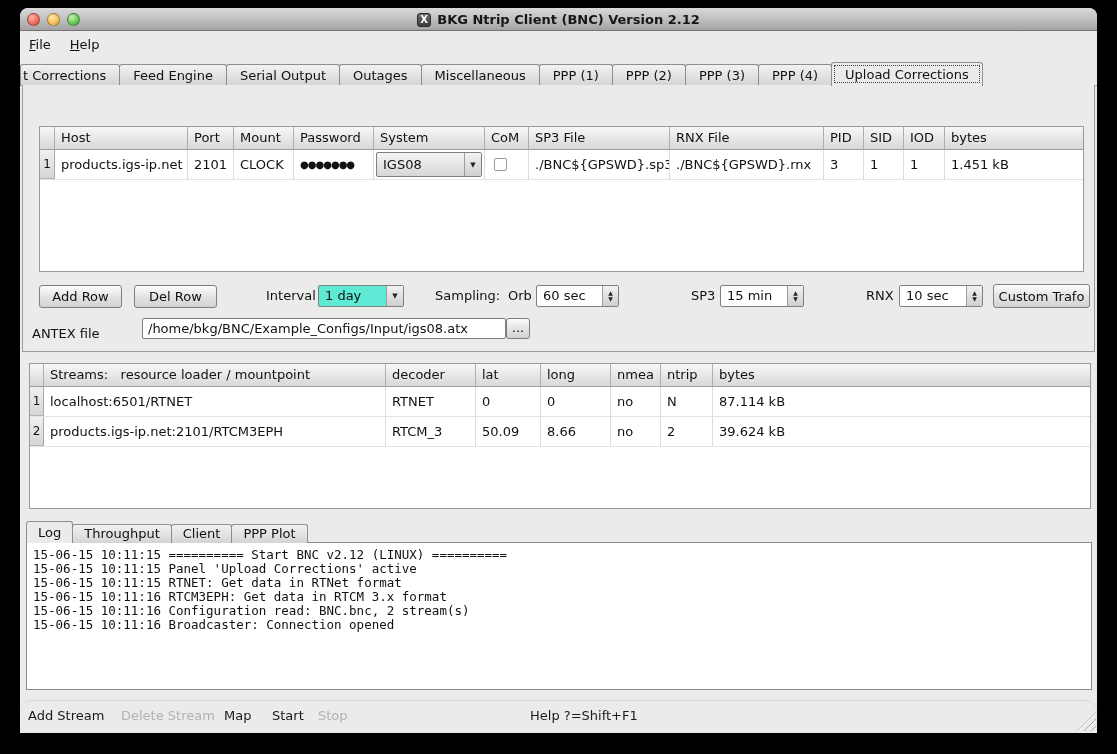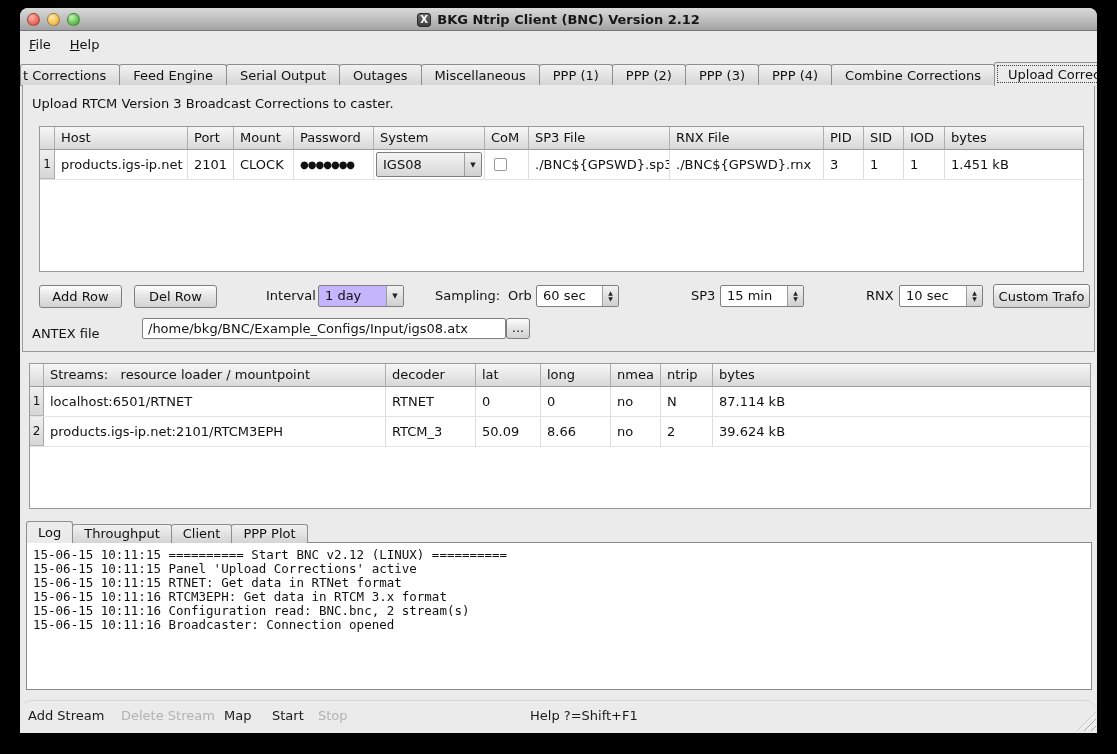--- a/index.html
+++ b/index.html
@@ -54,21 +54,21 @@
   .drow { display:flex; height:30px; background:#fff; border-bottom:1px solid #e3e3e3; }
   .dcell { border-right:1px solid #dcdcdc; line-height:29px; padding-left:6px; font-size:13px;
            white-space:nowrap; overflow:hidden; }
   .dcell.last { border-right:none; }
   .vhead { background:linear-gradient(#f0f0f0,#d6d6d6); border-right:1px solid #a8a8a8;
            border-bottom:1px solid #b5b5b5; text-align:center; padding-left:0; font-size:12px; }
 
   
   .btn { display:inline-block; background:linear-gradient(#fdfdfd,#e6e6e6 45%,#d2d2d2);
          border:1px solid #7f7f7f; border-radius:3px; text-align:center; font-size:13px; color:#111; }
-  .combo { position:relative; background:#c4b5fd; border:1px solid #7f7f7f; border-radius:2px; }
+  .combo { position:relative; background:#5eead4; border:1px solid #7f7f7f; border-radius:2px; }
   .combo .val { position:absolute; left:6px; top:0; bottom:0; line-height:20px; white-space:nowrap; }
   .combo .arrowsec { position:absolute; right:0; top:0; bottom:0; width:17px;
                      background:linear-gradient(#f2f2f2,#cfcfcf); border-left:1px solid #9d9d9d;
                      display:flex; align-items:center; justify-content:center; font-size:7px; color:#222; }
   .combo.cell { background:linear-gradient(#f4f4f4,#d7d7d7); }
   .spin { position:relative; background:#fff; border:1px solid #7f7f7f; border-radius:2px; }
   .spin .val { position:absolute; left:6px; top:0; bottom:0; line-height:20px; white-space:nowrap; }
   .spin .arrows { position:absolute; right:0; top:0; bottom:0; width:16px;
                   background:linear-gradient(#f2f2f2,#cfcfcf); border-left:1px solid #9d9d9d;
                   display:flex; flex-direction:column; align-items:center; justify-content:center;
@@ -125,28 +125,26 @@
     <div class="tabbar">
       <div class="tab first">t Corrections</div>
       <div class="tab">Feed Engine</div>
       <div class="tab">Serial Output</div>
       <div class="tab">Outages</div>
       <div class="tab">Miscellaneous</div>
       <div class="tab">PPP (1)</div>
       <div class="tab">PPP (2)</div>
       <div class="tab">PPP (3)</div>
       <div class="tab">PPP (4)</div>
-      <div class="tab">Combine Corrections</div>
       <div class="tab selected">Upload Corrections</div>
 
     </div>
     <div class="tabline"></div>
 
     <div class="tabpane">
-      <div class="caption">Upload RTCM Version 3 Broadcast Corrections to caster.</div>
 
       <div class="gridframe" style="left:16px; top:41px; width:1045px; height:146px;">
         <div class="hrow">
           <div class="hcell" style="width:15px;"></div>
           <div class="hcell" style="width:133px;">Host</div>
           <div class="hcell" style="width:46px;">Port</div>
           <div class="hcell" style="width:60px;">Mount</div>
           <div class="hcell" style="width:80px;">Password</div>
           <div class="hcell" style="width:111px;">System</div>
           <div class="hcell" style="width:44px;">CoM</div>

